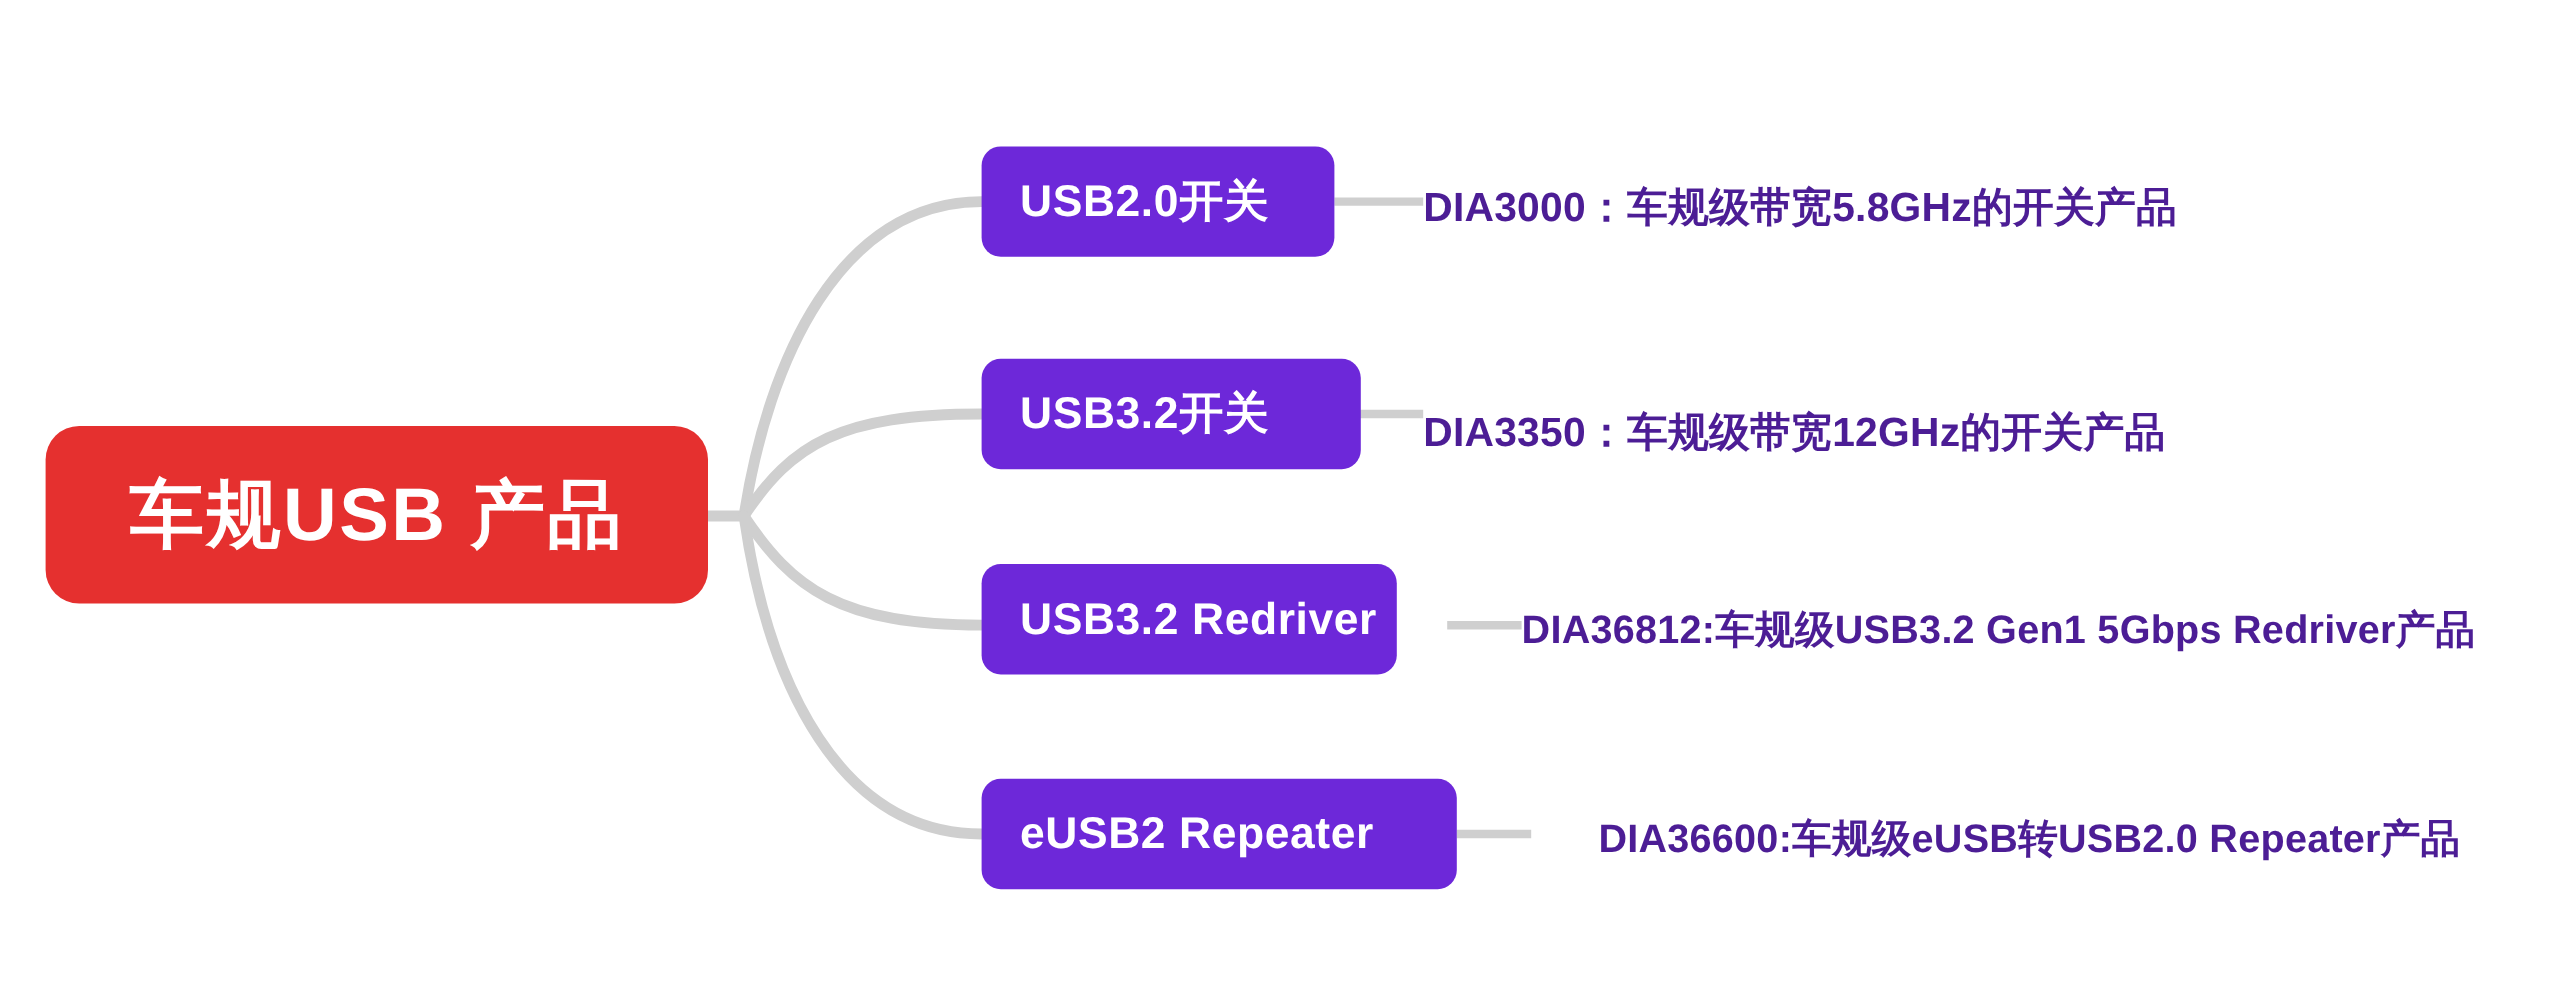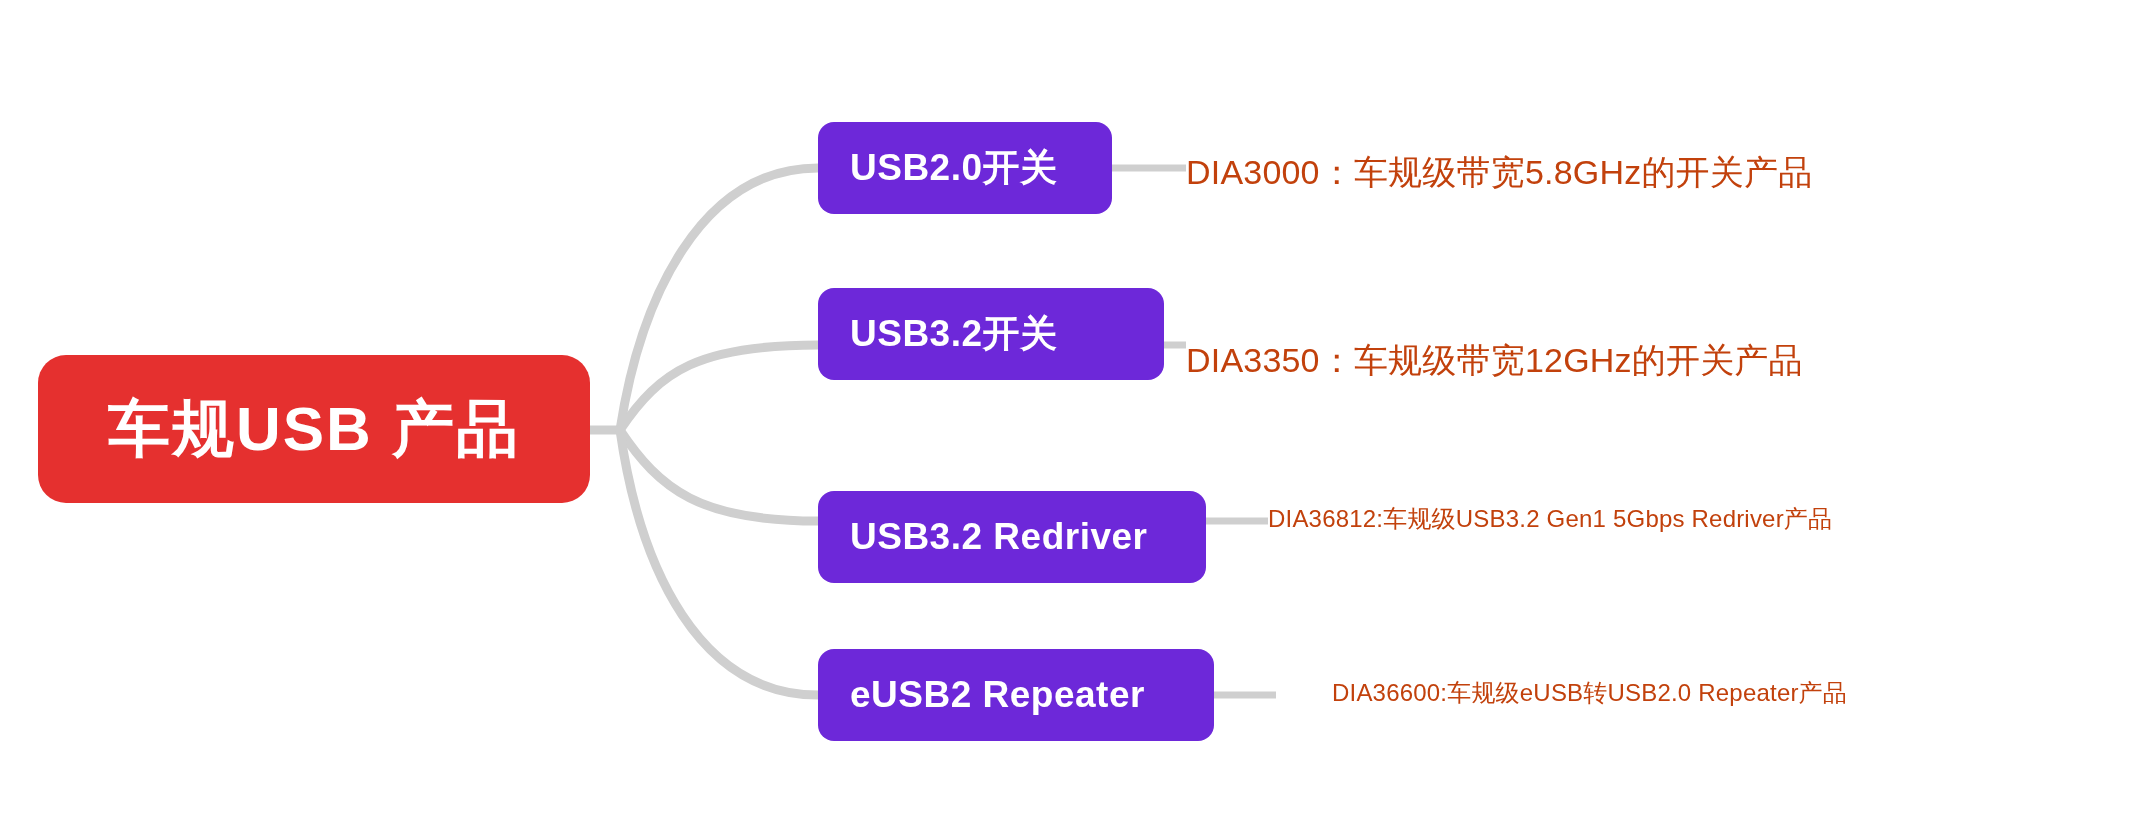--- a/index.html
+++ b/index.html
@@ -44,28 +44,28 @@
     letter-spacing: 2px;
   }
   .node-branch {
     background: #6d28d9;
     font-size: 37px;
     font-weight: 700;
     padding-left: 32px;
   }
   .leaf-text {
     position: absolute;
-    color: #c2410c;
+    color: #4c1d95;
     font-size: 34px;
-    font-weight: 400;
+    font-weight: 700;
     white-space: nowrap;
     letter-spacing: 0.2px;
   }
   .leaf-text.small {
-    font-size: 24px;
+    font-size: 33px;
   }
 </style>
 </head>
 <body>
 
 <div id="canvas">
 
   <svg id="links" viewBox="0 0 2141 830" width="2141" height="830" aria-hidden="true">
     <g fill="none" stroke="#CFCFCF" stroke-width="9" stroke-linecap="round">
 
@@ -90,26 +90,26 @@
 
   <div class="node node-root" style="left:38px; top:355px; width:552px; height:148px;border-radius:28px;">
     <span>车规USB 产品</span>
   </div>
 
   <div class="node node-branch" style="left:818px; top:122px; width:294px; height:92px;">
     <span>USB2.0开关</span>
   </div>
   <div class="leaf-text" style="left:1186px; top:150px;">DIA3000：车规级带宽5.8GHz的开关产品</div>
 
-  <div class="node node-branch" style="left:818px; top:288px; width:346px; height:92px;">
+  <div class="node node-branch" style="left:818px; top:299px; width:316px; height:92px;">
     <span>USB3.2开关</span>
   </div>
   <div class="leaf-text" style="left:1186px; top:327px;margin-top:11px;">DIA3350：车规级带宽12GHz的开关产品</div>
 
-  <div class="node node-branch" style="left:818px; top:491px; width:388px; height:92px;">
+  <div class="node node-branch" style="left:818px; top:470px; width:346px; height:92px;">
     <span>USB3.2 Redriver</span>
   </div>
   <div class="leaf-text small" style="left:1268px; top:503px;">DIA36812:车规级USB3.2 Gen1 5Gbps Redriver产品</div>
 
   <div class="node node-branch" style="left:818px; top:649px; width:396px; height:92px;">
     <span>eUSB2 Repeater</span>
   </div>
   <div class="leaf-text small" style="left:1312px; top:677px;margin-left:20px;">DIA36600:车规级eUSB转USB2.0 Repeater产品</div>
 
 </div>

